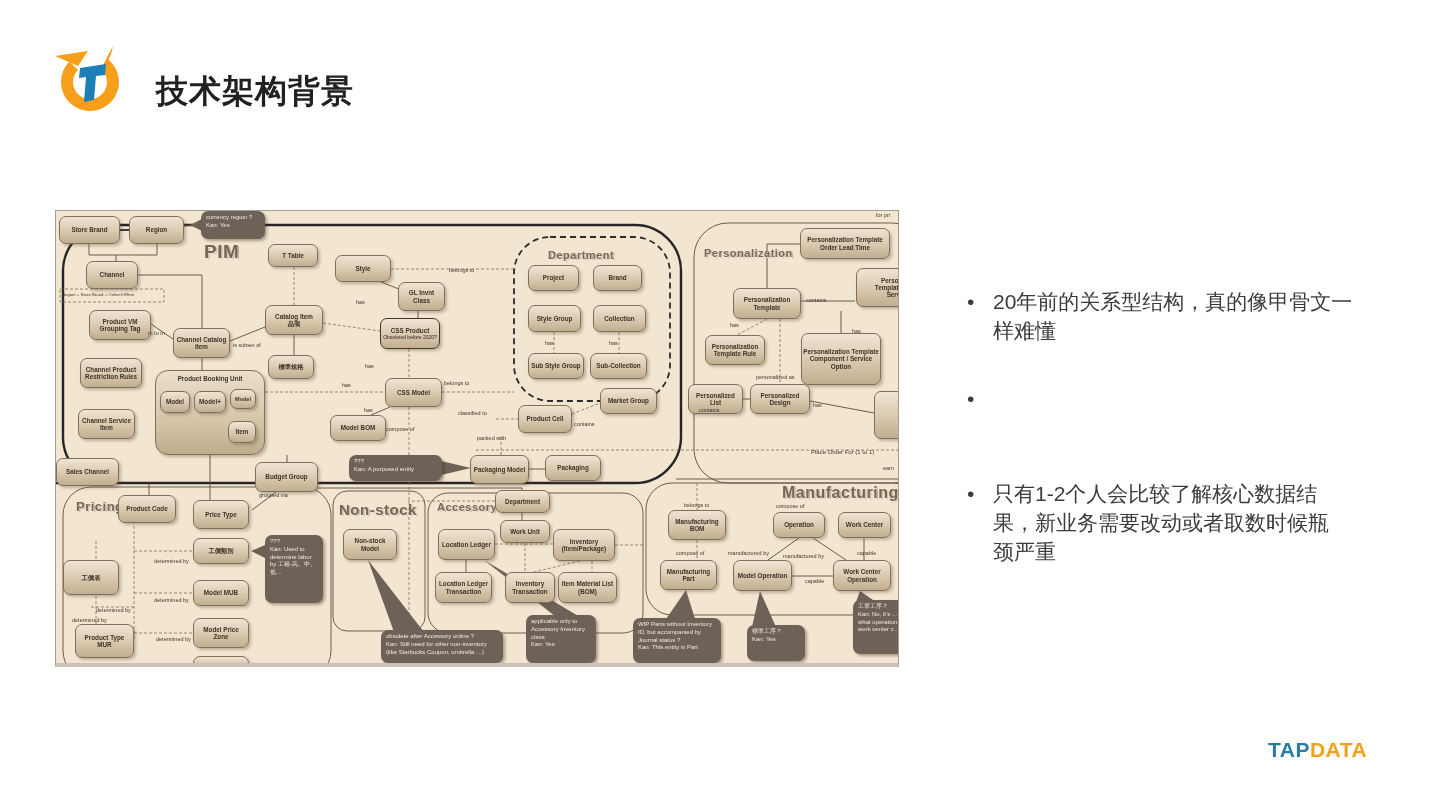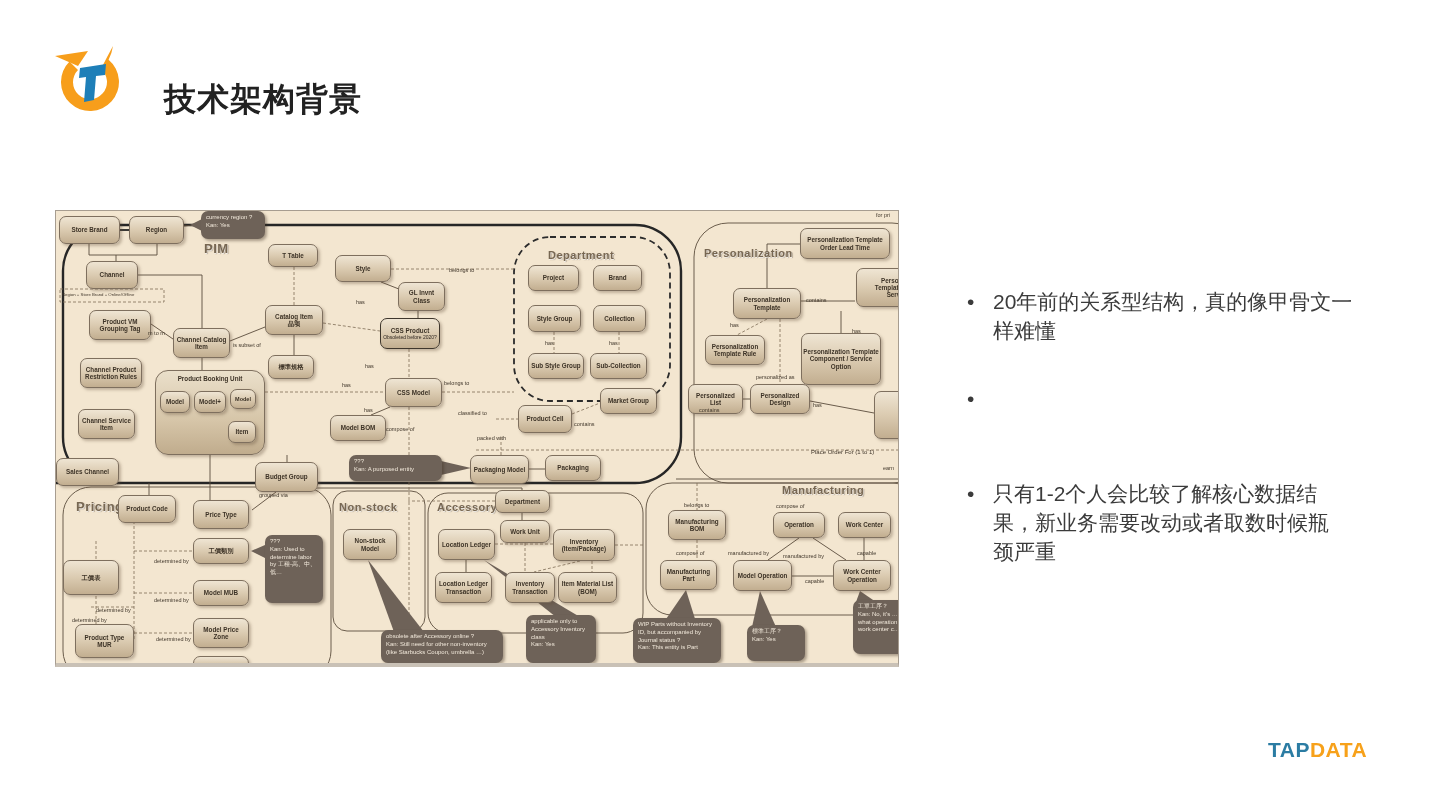--- a/index.html
+++ b/index.html
@@ -1,21 +1,21 @@
 <!DOCTYPE html>
 <html><head>
 <meta charset="utf-8">
 <style>
   html,body{margin:0;padding:0;}
   body{width:1440px;height:810px;background:#ffffff;position:relative;overflow:hidden;
        font-family:"Liberation Sans","DejaVu Sans",sans-serif;}
   .slide{position:absolute;inset:0;}
   
   .logo{position:absolute;left:50px;top:44px;}
-  .title{position:absolute;left:148px;top:62px;margin:16px;font-size:32px;font-weight:700;
+  .title{position:absolute;left:148px;top:62px;margin:8px;font-size:32px;font-weight:700;
          color:#212121;letter-spacing:1px;}
   
   .diagram{position:absolute;left:55px;top:210px;width:842px;height:452px;
            background:#f3e6d0;overflow:hidden;
            border:1px solid #a79d90;border-bottom:4px solid #c9c1b6;}
   .wires{position:absolute;left:0;top:0;z-index:1;}
   .w-d{stroke:#7d6c56;stroke-width:0.8;stroke-dasharray:3 2;fill:none;}
   .w-s{stroke:#5a4c3c;stroke-width:0.9;fill:none;}
   .w-t{stroke:#262626;stroke-width:2.4;fill:none;}
   .w-t2{stroke:#262626;stroke-width:1.8;fill:none;}
@@ -122,26 +122,26 @@
 
       <polygon class="tail" points="146,8 134,14 146,20"></polygon>
       <polygon class="tail" points="385,250 415,257 385,264"></polygon>
       <polygon class="tail" points="209,334 195,340 209,347"></polygon>
       <polygon class="tail" points="312,349 338,421 368,421"></polygon>
       <polygon class="tail" points="428,349 500,406 524,406"></polygon>
       <polygon class="tail" points="630,379 608,411 640,411"></polygon>
       <polygon class="tail" points="704,380 696,416 720,416"></polygon>
       <polygon class="tail" points="804,380 800,391 820,391"></polygon>
     </svg>
-  <div class="sec-label" style="left: 148px; top: 30px; font-size: 13px;">PIM</div>
+  <div class="sec-label" style="left: 148px; top: 30px; font-size: 19px;">PIM</div>
       <div class="sec-label" style="left: 492px; top: 38px; font-size: 11px;">Department</div>
       <div class="sec-label" style="left: 648px; top: 36px; font-size: 11px;">Personalization</div>
-      <div class="sec-label" style="left: 726px; top: 273px; font-size: 11px;">Manufacturing</div>
+      <div class="sec-label" style="left: 726px; top: 273px; font-size: 16px;">Manufacturing</div>
       <div class="sec-label" style="left: 20px; top: 288px; font-size: 13px;">Pricing</div>
-      <div class="sec-label" style="left: 283px; top: 290px; font-size: 11px;">Non-stock</div>
+      <div class="sec-label" style="left: 283px; top: 290px; font-size: 15px;">Non-stock</div>
       <div class="sec-label" style="left: 381px; top: 290px; font-size: 11px;">Accessory</div>
       <div class="node" style="left: 3px; top: 5px; width: 61px; height: 28px;">
         <div class="nl">Store Brand</div>
       </div>
       <div class="node" style="left: 73px; top: 5px; width: 55px; height: 28px;">
         <div class="nl">Region</div>
       </div>
       <div class="node" style="left: 212px; top: 33px; width: 50px; height: 23px;">
         <div class="nl">T Table</div>
       </div>

